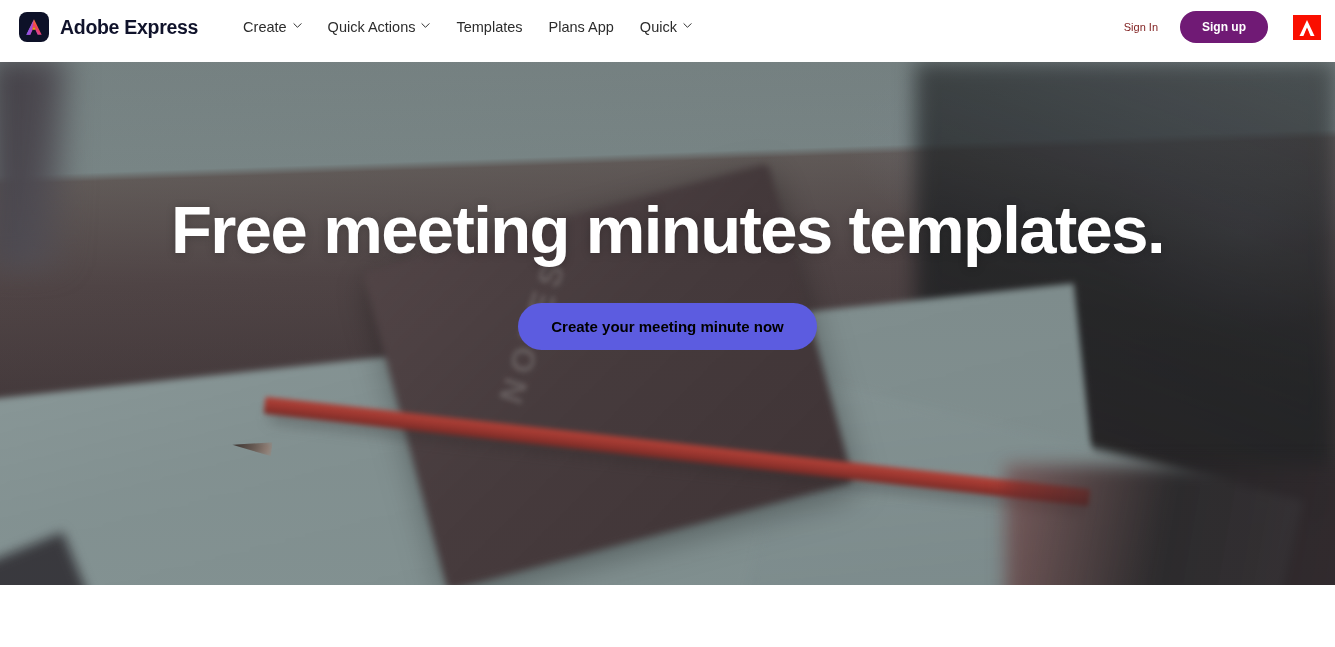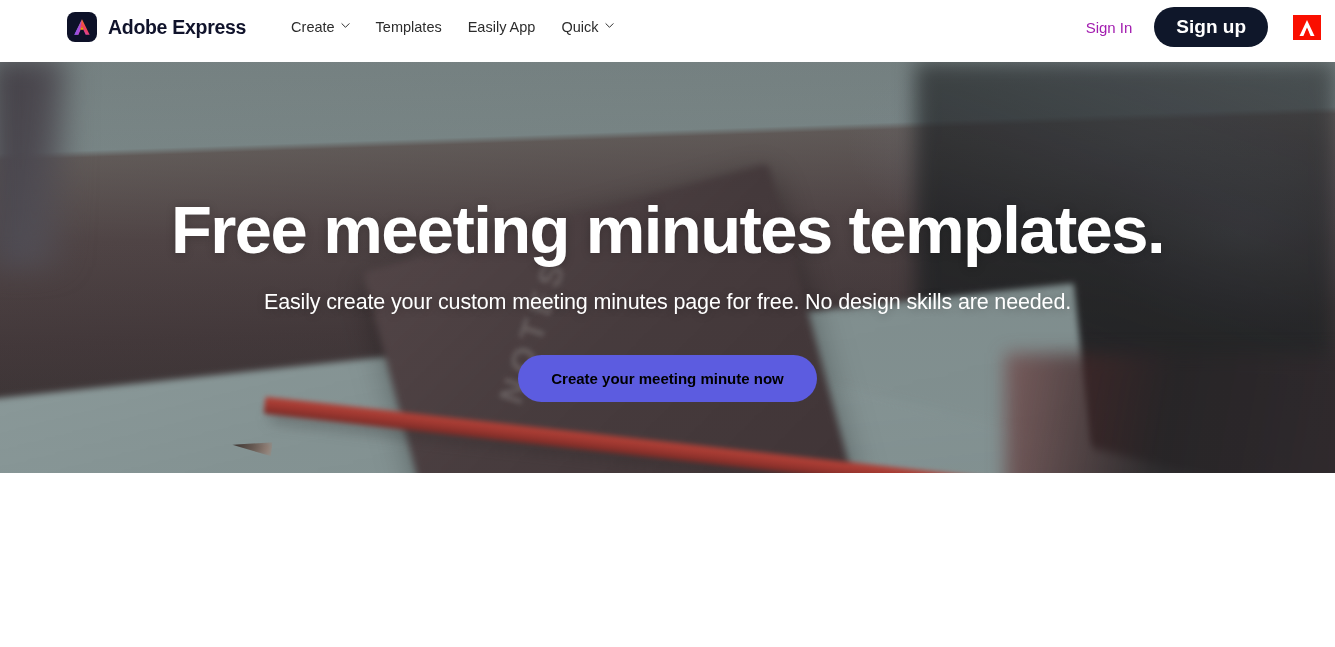--- a/index.html
+++ b/index.html
@@ -14,21 +14,20 @@
   
   .navbar {
     position: absolute;
     top: 0; left: 0;
     width: 1335px;
     height: 54px;
     background: #ffffff;
     display: flex;
     align-items: center;
     z-index: 10;
-    padding-left: 48px;
   }
   .brand {
     display: flex;
     align-items: center;
     gap: 11px;
     margin-left: 19px;
     cursor: pointer;
   }
   .brand-logo {
     width: 30px; height: 30px;
@@ -74,30 +73,30 @@
   .chev svg { display: block; }
 
   .nav-right {
     margin-left: auto;
     display: flex;
     align-items: center;
     gap: 0;
     margin-right: 13px;
   }
   .signin {
-    font-size: 15px;
-    color: #a21caf;
+    font-size: 11px;
+    color: #7f1d1d;
     padding: 6px 14px;
     cursor: pointer;
     white-space: nowrap;
   }
   .signup {
-    background: #0f172a;
+    background: #701a75;
     color: #ffffff;
-    font-size: 19px;
+    font-size: 12px;
     font-weight: bold;
     border: none;
     border-radius: 20px;
     padding: 9px 22px;
     cursor: pointer;
     font-family: "Liberation Sans", sans-serif;
     white-space: nowrap;
     margin-left: 8px;
   }
   .adobe-mark {
@@ -106,21 +105,21 @@
     flex: 0 0 auto;
     cursor: pointer;
   }
   .adobe-mark svg { display: block; }
 
   
   .hero {
     position: absolute;
     top: 62px; left: 0;
     width: 1335px;
-    height: 411px;
+    height: 523px;
     overflow: hidden;
   }
   
   .bg-base {
     position: absolute; inset: 0;
     background: #4a4240;
   }
   .bg-desk {
     position: absolute;
     left: 0; top: 0; width: 100%; height: 100%;
@@ -323,28 +322,36 @@
 
     <div class="nav-item">
       <span>Create</span>
       <span class="chev">
         <svg width="9" height="9" viewBox="0 0 10 10">
             <path d="M1 3 L5 7 L9 3" fill="none" stroke="#2c2c2c" stroke-width="1.1" stroke-linecap="round"></path>
           </svg>
       </span>
     </div>
 
+    <div class="nav-item">
+      <span>Quick Actions</span>
+      <span class="chev">
+        <svg width="9" height="9" viewBox="0 0 10 10">
+            <path d="M1 3 L5 7 L9 3" fill="none" stroke="#2c2c2c" stroke-width="1.1" stroke-linecap="round"></path>
+          </svg>
+      </span>
+    </div>
 
     <div class="nav-item">
       <span>Templates</span>
     </div>
 
 
     <div class="nav-item">
-      <span>Easily App</span>
+      <span>Plans App</span>
     </div>
 
     <div class="nav-item">
       <span>Quick</span>
       <span class="chev">
         <svg width="9" height="9" viewBox="0 0 10 10">
             <path d="M1 3 L5 7 L9 3" fill="none" stroke="#2c2c2c" stroke-width="1.1" stroke-linecap="round"></path>
           </svg>
       </span>
     </div>
@@ -377,19 +384,18 @@
   <div class="bg-emboss">NOTES</div>
   <div class="bg-pencil-shadow"></div>
   <div class="bg-pencil"></div>
   <div class="bg-pencil-tip"></div>
   <div class="bg-corner-ll"></div>
   <div class="bg-corner-lr"></div>
   <div class="hero-overlay"></div>
 
   <div class="hero-content">
     <h1 class="hero-title">Free meeting minutes templates.</h1>
-    <p class="hero-sub">Easily create your custom meeting minutes page for free. No design skills are needed.</p>
     <button class="hero-cta">Create your meeting minute now</button>
   </div>
 
 </section>
 
 <div class="below"></div>
 
 </body></html>

